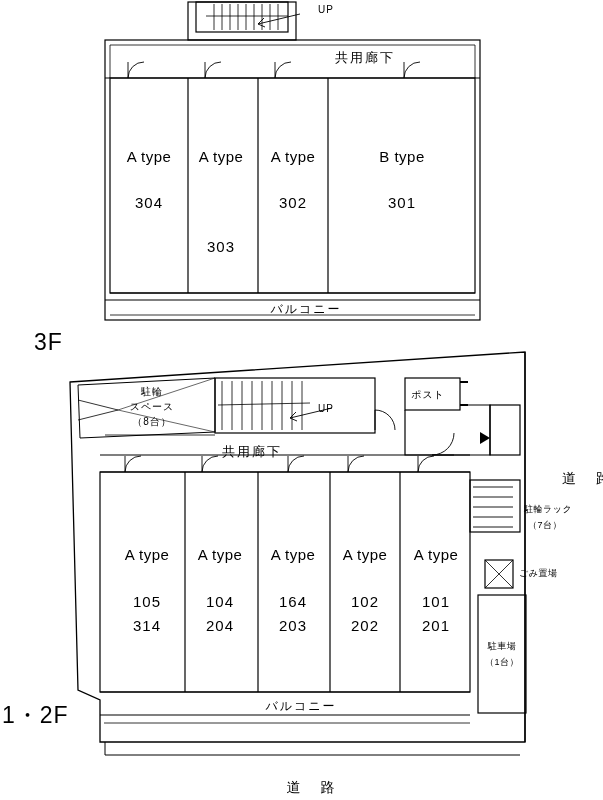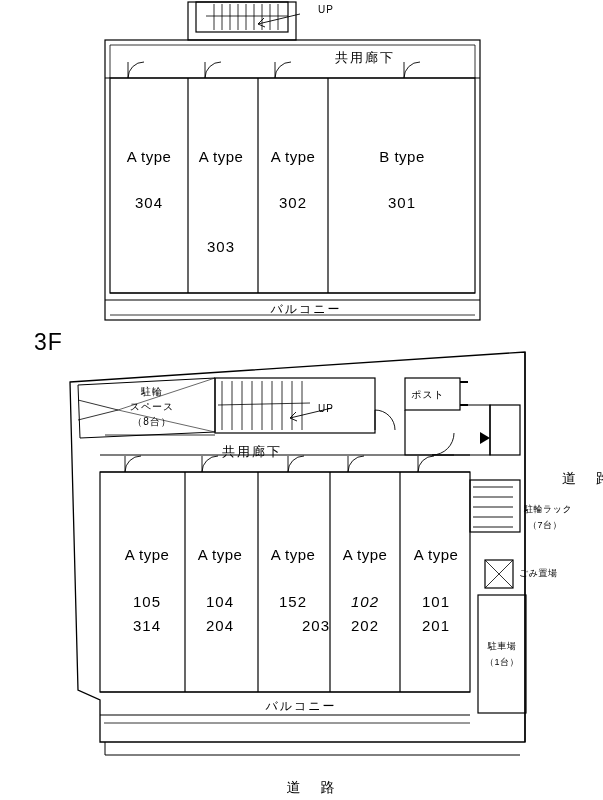--- a/index.html
+++ b/index.html
@@ -256,30 +256,31 @@
 
   <div class="lbl unit-type ctr" style="left:147px; top:546px;">A type</div>
   <div class="lbl unit-no ctr" style="left:147px; top:593px;">105</div>
   <div class="lbl unit-no ctr" style="left:147px; top:617px;">314</div>
 
   <div class="lbl unit-type ctr" style="left:220px; top:546px;">A type</div>
   <div class="lbl unit-no ctr" style="left:220px; top:593px;">104</div>
   <div class="lbl unit-no ctr" style="left:220px; top:617px;">204</div>
 
   <div class="lbl unit-type ctr" style="left:293px; top:546px;">A type</div>
-  <div class="lbl unit-no ctr" style="left:293px; top:593px;">152</div>
-  <div class="lbl unit-no ctr" style="left:293px; top:617px;margin-left:23px;">203</div>
+  <div class="lbl unit-no ctr" style="left:293px; top:593px;">164</div>
+  <div class="lbl unit-no ctr" style="left:293px; top:617px;">203</div>
 
   <div class="lbl unit-type ctr" style="left:365px; top:546px;">A type</div>
-  <div class="lbl unit-no ctr" style="left:365px; top:593px;font-style:italic;">102</div>
+  <div class="lbl unit-no ctr" style="left:365px; top:593px;">102</div>
   <div class="lbl unit-no ctr" style="left:365px; top:617px;text-align:center;">202</div>
 
   <div class="lbl unit-type ctr" style="left:436px; top:546px;">A type</div>
   <div class="lbl unit-no ctr" style="left:436px; top:593px;">101</div>
   <div class="lbl unit-no ctr" style="left:436px; top:617px;">201</div>
 
   <div class="lbl balcony ctr" style="left:285px; top:698px;">バルコニー</div>
 
+  <div class="lbl floor-tag" style="left:2px; top:700px;">1・2F</div>
 
   <div class="lbl road" style="left:562px; top:470px;">道　路</div>
   <div class="lbl road ctr" style="left:312px; top:779px;">道　路</div>
 
 </div>
 
 </body></html>

